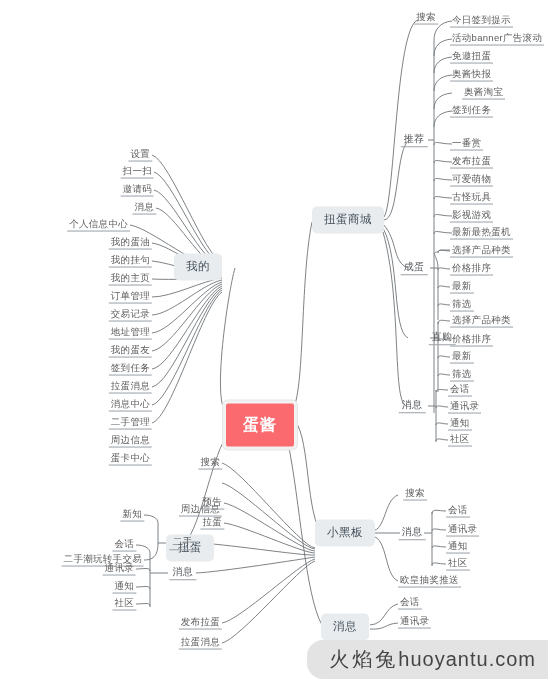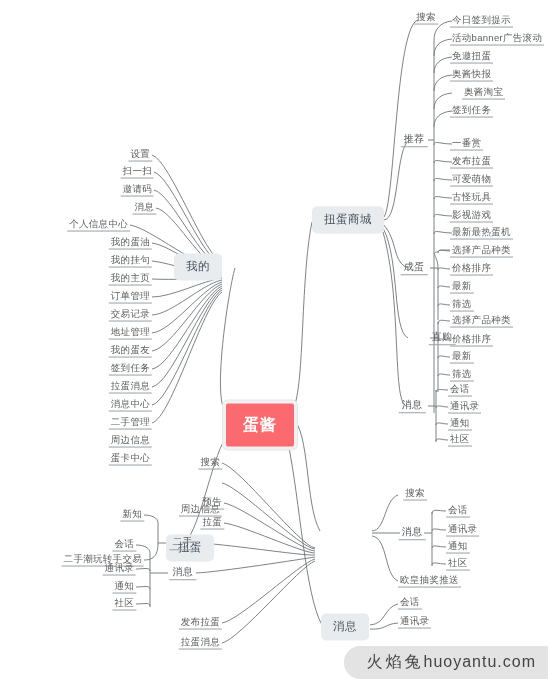--- a/index.html
+++ b/index.html
@@ -78,21 +78,21 @@
   }
   .mid.c { transform: translate(-50%, -50%); }
   .mid.l { transform: translate(-100%, -50%); }
   
   #watermark {
     position: absolute;
     right: 6px;
     bottom: 8px;
     background: #e2e2e2;
     color: #3b3b3b;
-    font-size: 16px;
+    font-size: 20px;
     border-radius: 16px 0 0 16px;
     padding: 6px 12px 6px 22px;
     letter-spacing: 1px;
     opacity: 0.95;
   }
   #watermark .wm-cn { letter-spacing: 3px; }
 </style>
 </head>
 <body>
 
@@ -243,20 +243,21 @@
   <div class="node leaf r" style="left:450px; top:340px;">价格排序</div>
   <div class="node leaf r" style="left:450px; top:357px;">最新</div>
   <div class="node leaf r" style="left:450px; top:375px;">筛选</div>
 
   <div class="node mid c" style="left:412px; top:406px;">消息</div>
   <div class="node leaf r" style="left:448px; top:390px;">会话</div>
   <div class="node leaf r" style="left:448px; top:407px;">通讯录</div>
   <div class="node leaf r" style="left:448px; top:424px;">通知</div>
   <div class="node leaf r" style="left:448px; top:440px;">社区</div>
 
+  <div class="node l1" style="left:345px; top:533px;">小黑板</div>
 
   <div class="node leaf c" style="left:415px; top:494px;">搜索</div>
 
   <div class="node mid c" style="left:412px; top:533px;">消息</div>
   <div class="node leaf r" style="left:446px; top:511px;">会话</div>
   <div class="node leaf r" style="left:446px; top:530px;">通讯录</div>
   <div class="node leaf r" style="left:446px; top:547px;">通知</div>
   <div class="node leaf r" style="left:446px; top:564px;">社区</div>
 
   <div class="node leaf r" style="left:398px; top:581px;">欧皇抽奖推送</div>

